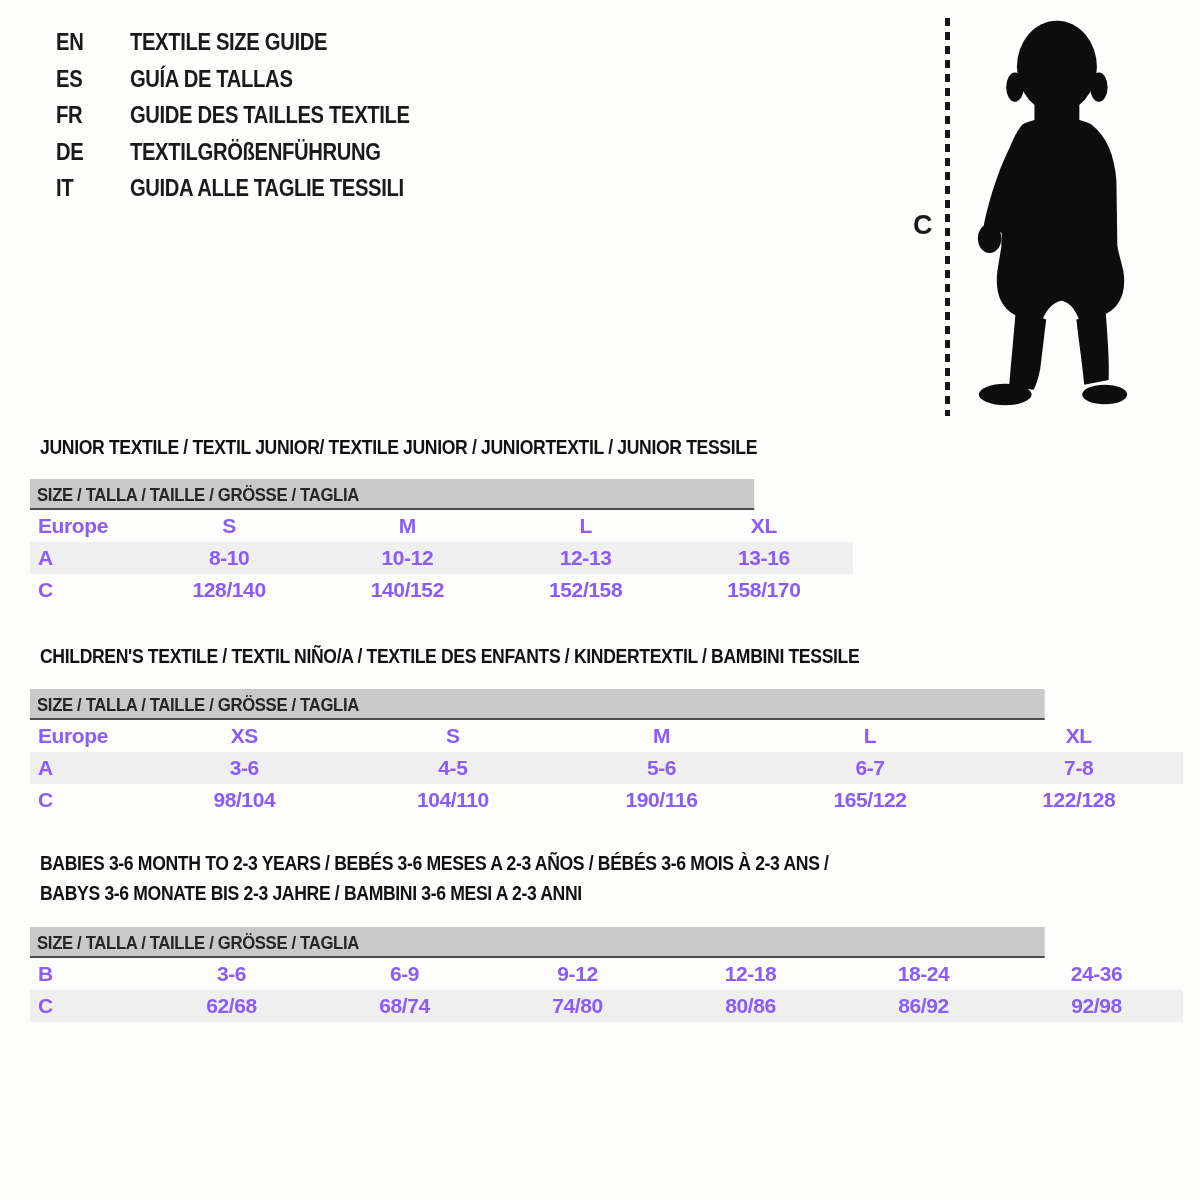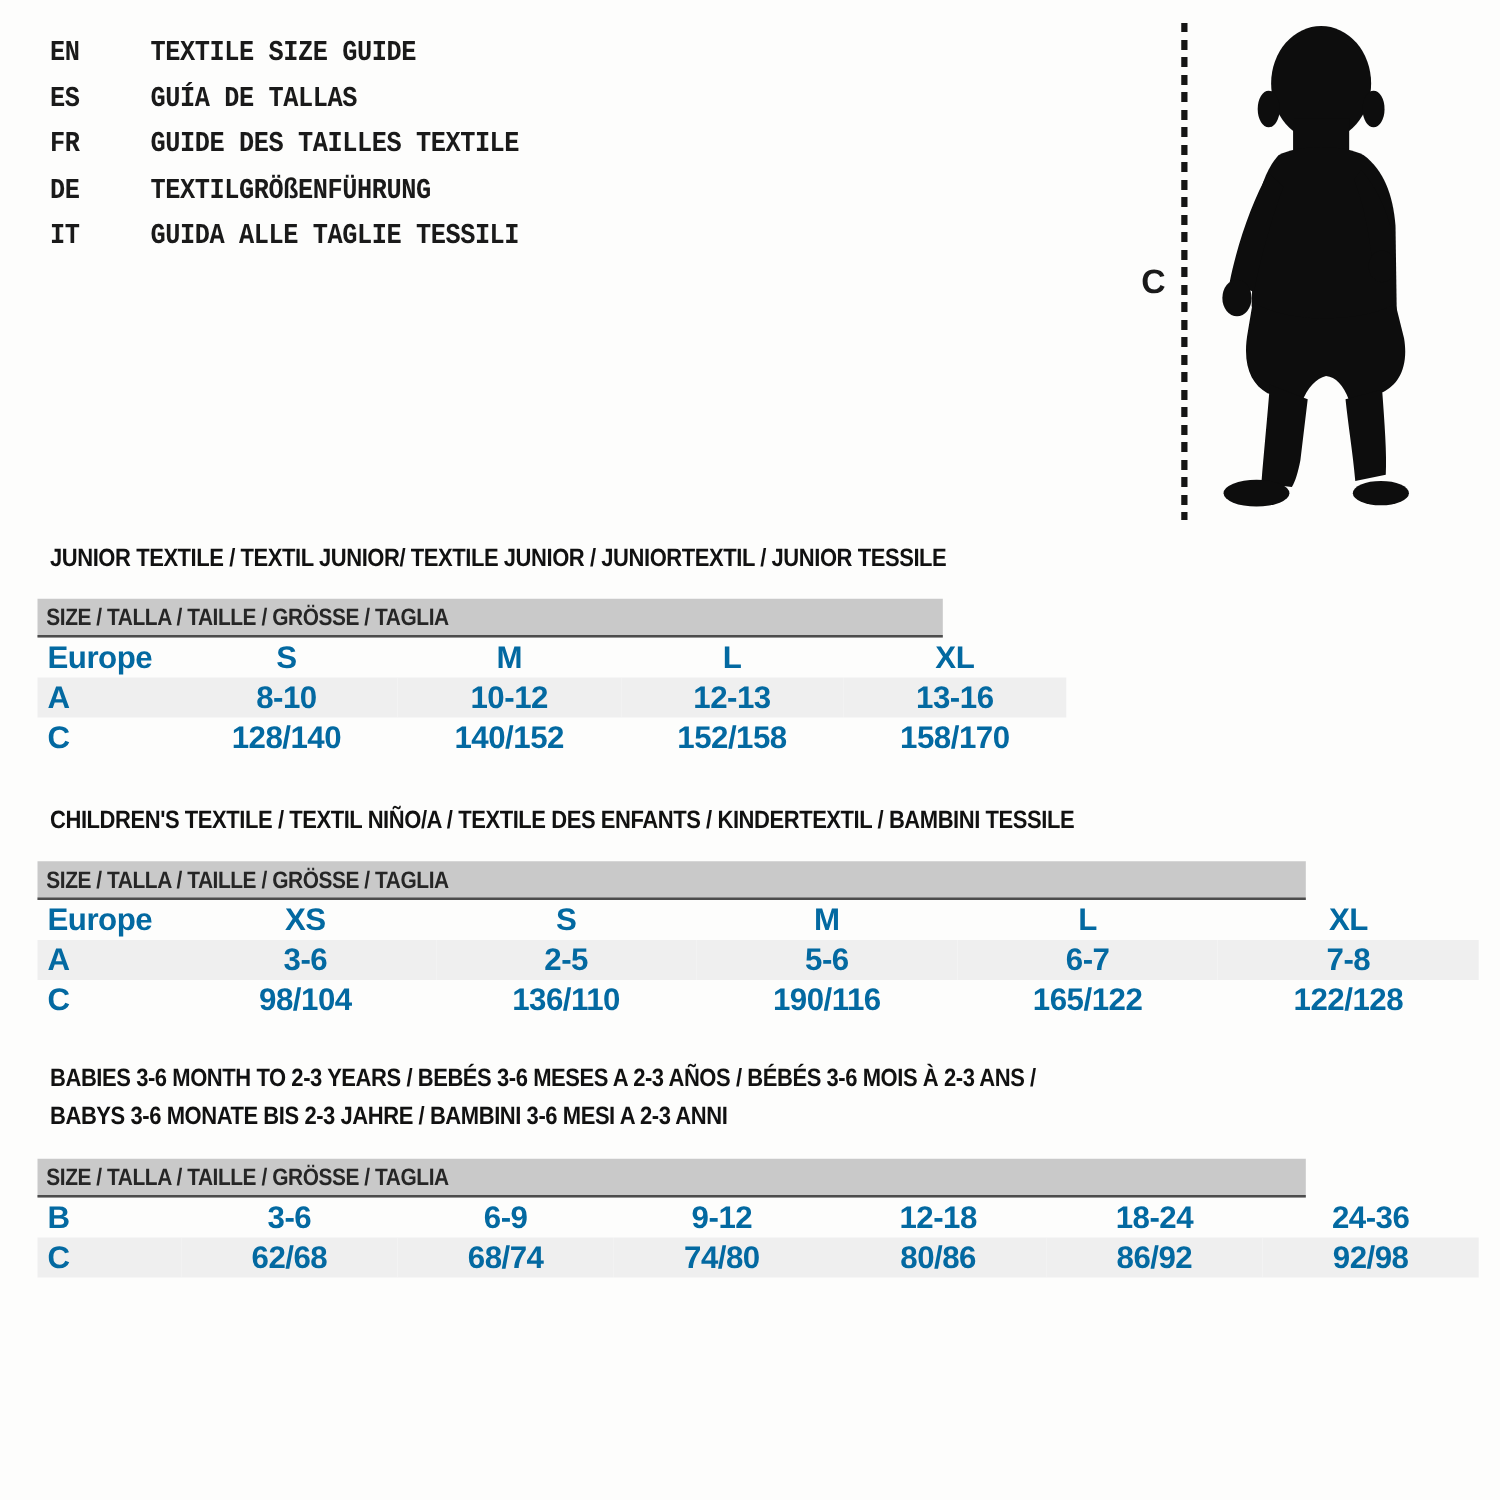--- a/index.html
+++ b/index.html
@@ -9,21 +9,21 @@
     font-family: "Liberation Sans", sans-serif;
     color: #1a1a1a;
     overflow: hidden;
   }
   .page { position: relative; width: 1200px; height: 1200px; }
 
   
   .cond { transform: scaleX(0.88); transform-origin: 0 50%; white-space: nowrap; letter-spacing: -0.4px; }
 
   
-  .lang-header { position: absolute; left: 40px; top: 24px; font-family: Liberation Mono, monospace; }
+  .lang-header { position: absolute; left: 56px; top: 24px; }
   .lang-row { height: 36.5px; line-height: 36.5px; font-size: 23px; font-weight: 700; white-space: nowrap; }
   .lang-code { display: inline-block; width: 78px; }
 
   
   .figure { position: absolute; left: 900px; top: 0; width: 260px; height: 430px; }
   .dash-line {
     position: absolute; left: 45px; top: 18px; width: 5px; height: 398px;
     background: repeating-linear-gradient(to bottom, #151515 0 8px, transparent 8px 14px);
   }
   .c-label { position: absolute; left: 13px; top: 210px; font-size: 27px; font-weight: 700; }
@@ -41,22 +41,22 @@
   .tablewrap { position: absolute; }
   .sizebar {
     height: 31px; line-height: 31px;
     background: #c9c9c9;
     border-bottom: 2px solid #4c4c4c;
     font-size: 19px; font-weight: 700; color: #262626;
     padding-left: 8px; box-sizing: border-box;
   }
   table.sg { width: 100%; border-collapse: collapse; table-layout: fixed; }
   table.sg td {
-    height: 32px; font-size: 25px; font-weight: 700;
-    text-align: center; color: #0369a1; padding: 0;
+    height: 32px; font-size: 21px; font-weight: 700;
+    text-align: center; color: #8b5cf6; padding: 0;
     letter-spacing: -0.4px;
   }
   table.sg td.lbl { text-align: left; padding-left: 8px; }
   table.sg tr.alt { background: #efefef; }
 
   
   .legend { position: absolute; left: 40px; top: 1068px; }
   .legend-line { height: 38px; line-height: 38px; font-size: 20px; font-weight: 700; white-space: nowrap; }
 </style>
 </head>
@@ -164,29 +164,29 @@
         <td class="lbl">Europe</td>
         <td>XS</td>
         <td>S</td>
         <td>M</td>
         <td>L</td>
         <td>XL</td>
       </tr>
       <tr class="alt">
         <td class="lbl">A</td>
         <td>3-6</td>
-        <td>2-5</td>
+        <td>4-5</td>
         <td>5-6</td>
         <td>6-7</td>
         <td>7-8</td>
       </tr>
       <tr>
         <td class="lbl">C</td>
         <td>98/104</td>
-        <td>136/110</td>
+        <td>104/110</td>
         <td>190/116</td>
         <td>165/122</td>
         <td>122/128</td>
       </tr>
     </tbody>
       </table>
   </div>
 
   <div class="sect sect2line cond" style="top:848px;">
     <div>BABIES 3-6 MONTH TO 2-3 YEARS / BEBÉS 3-6 MESES A 2-3 AÑOS / BÉBÉS 3-6 MOIS À 2-3 ANS /</div>

